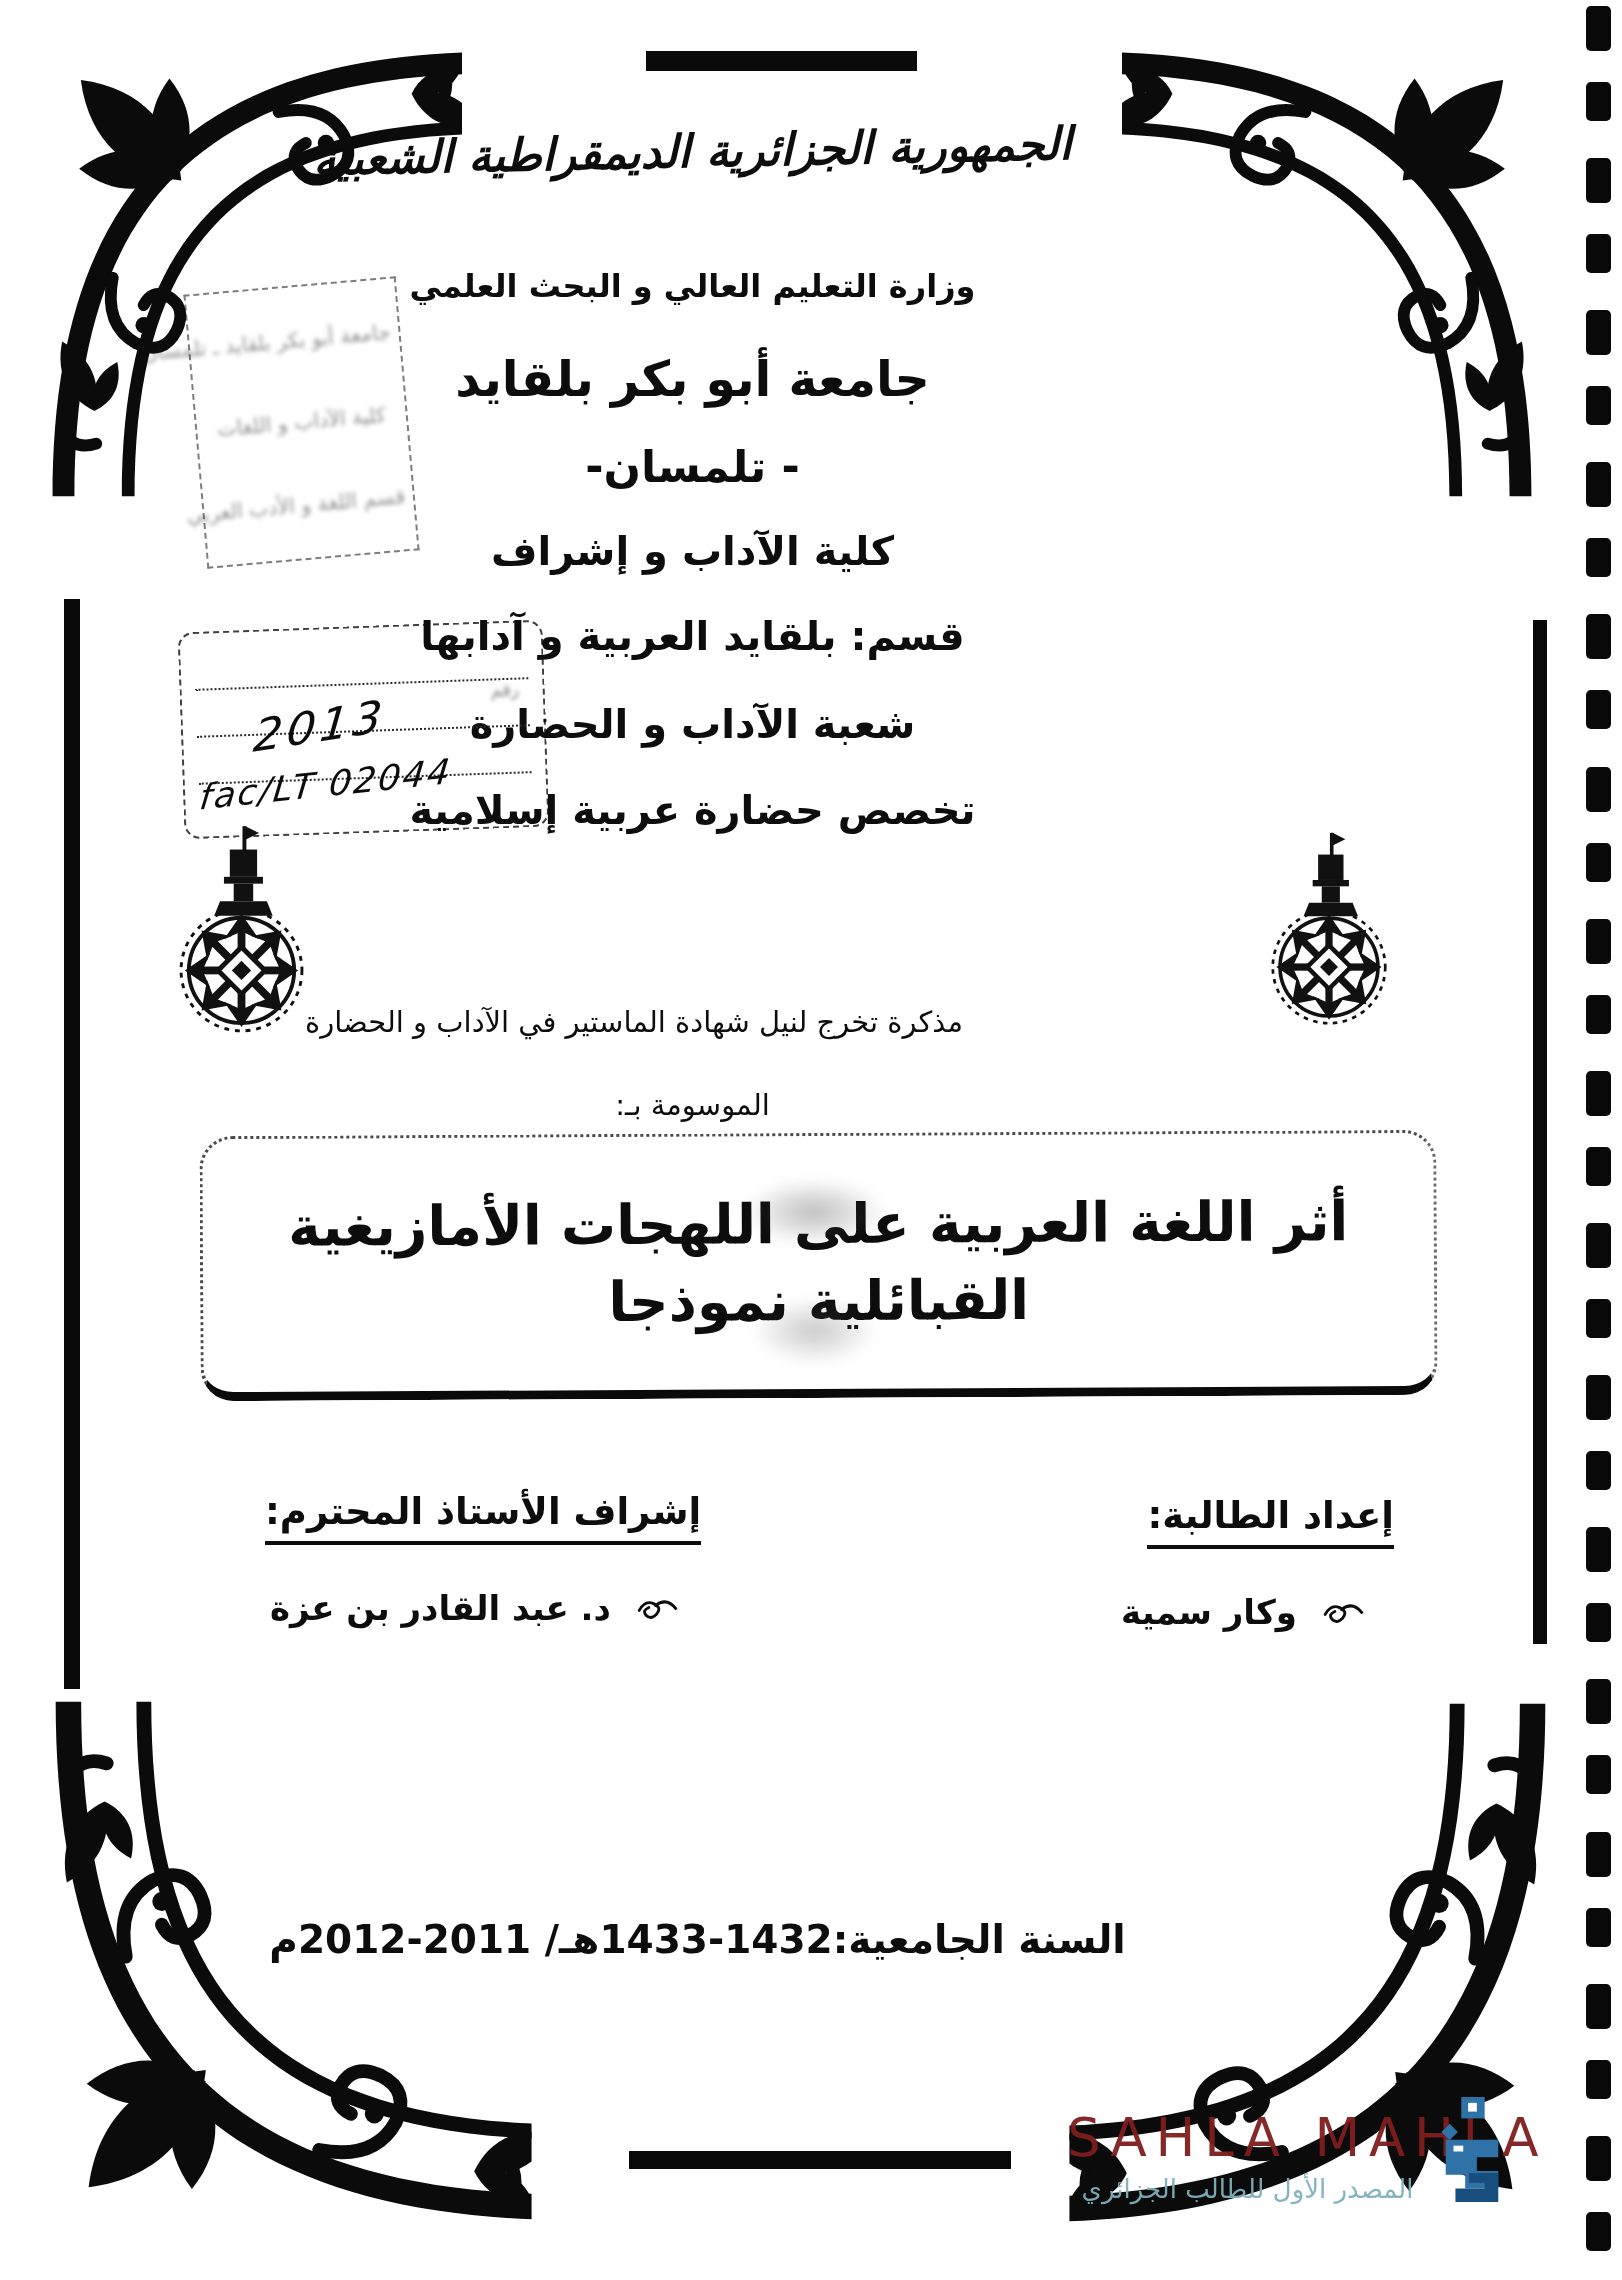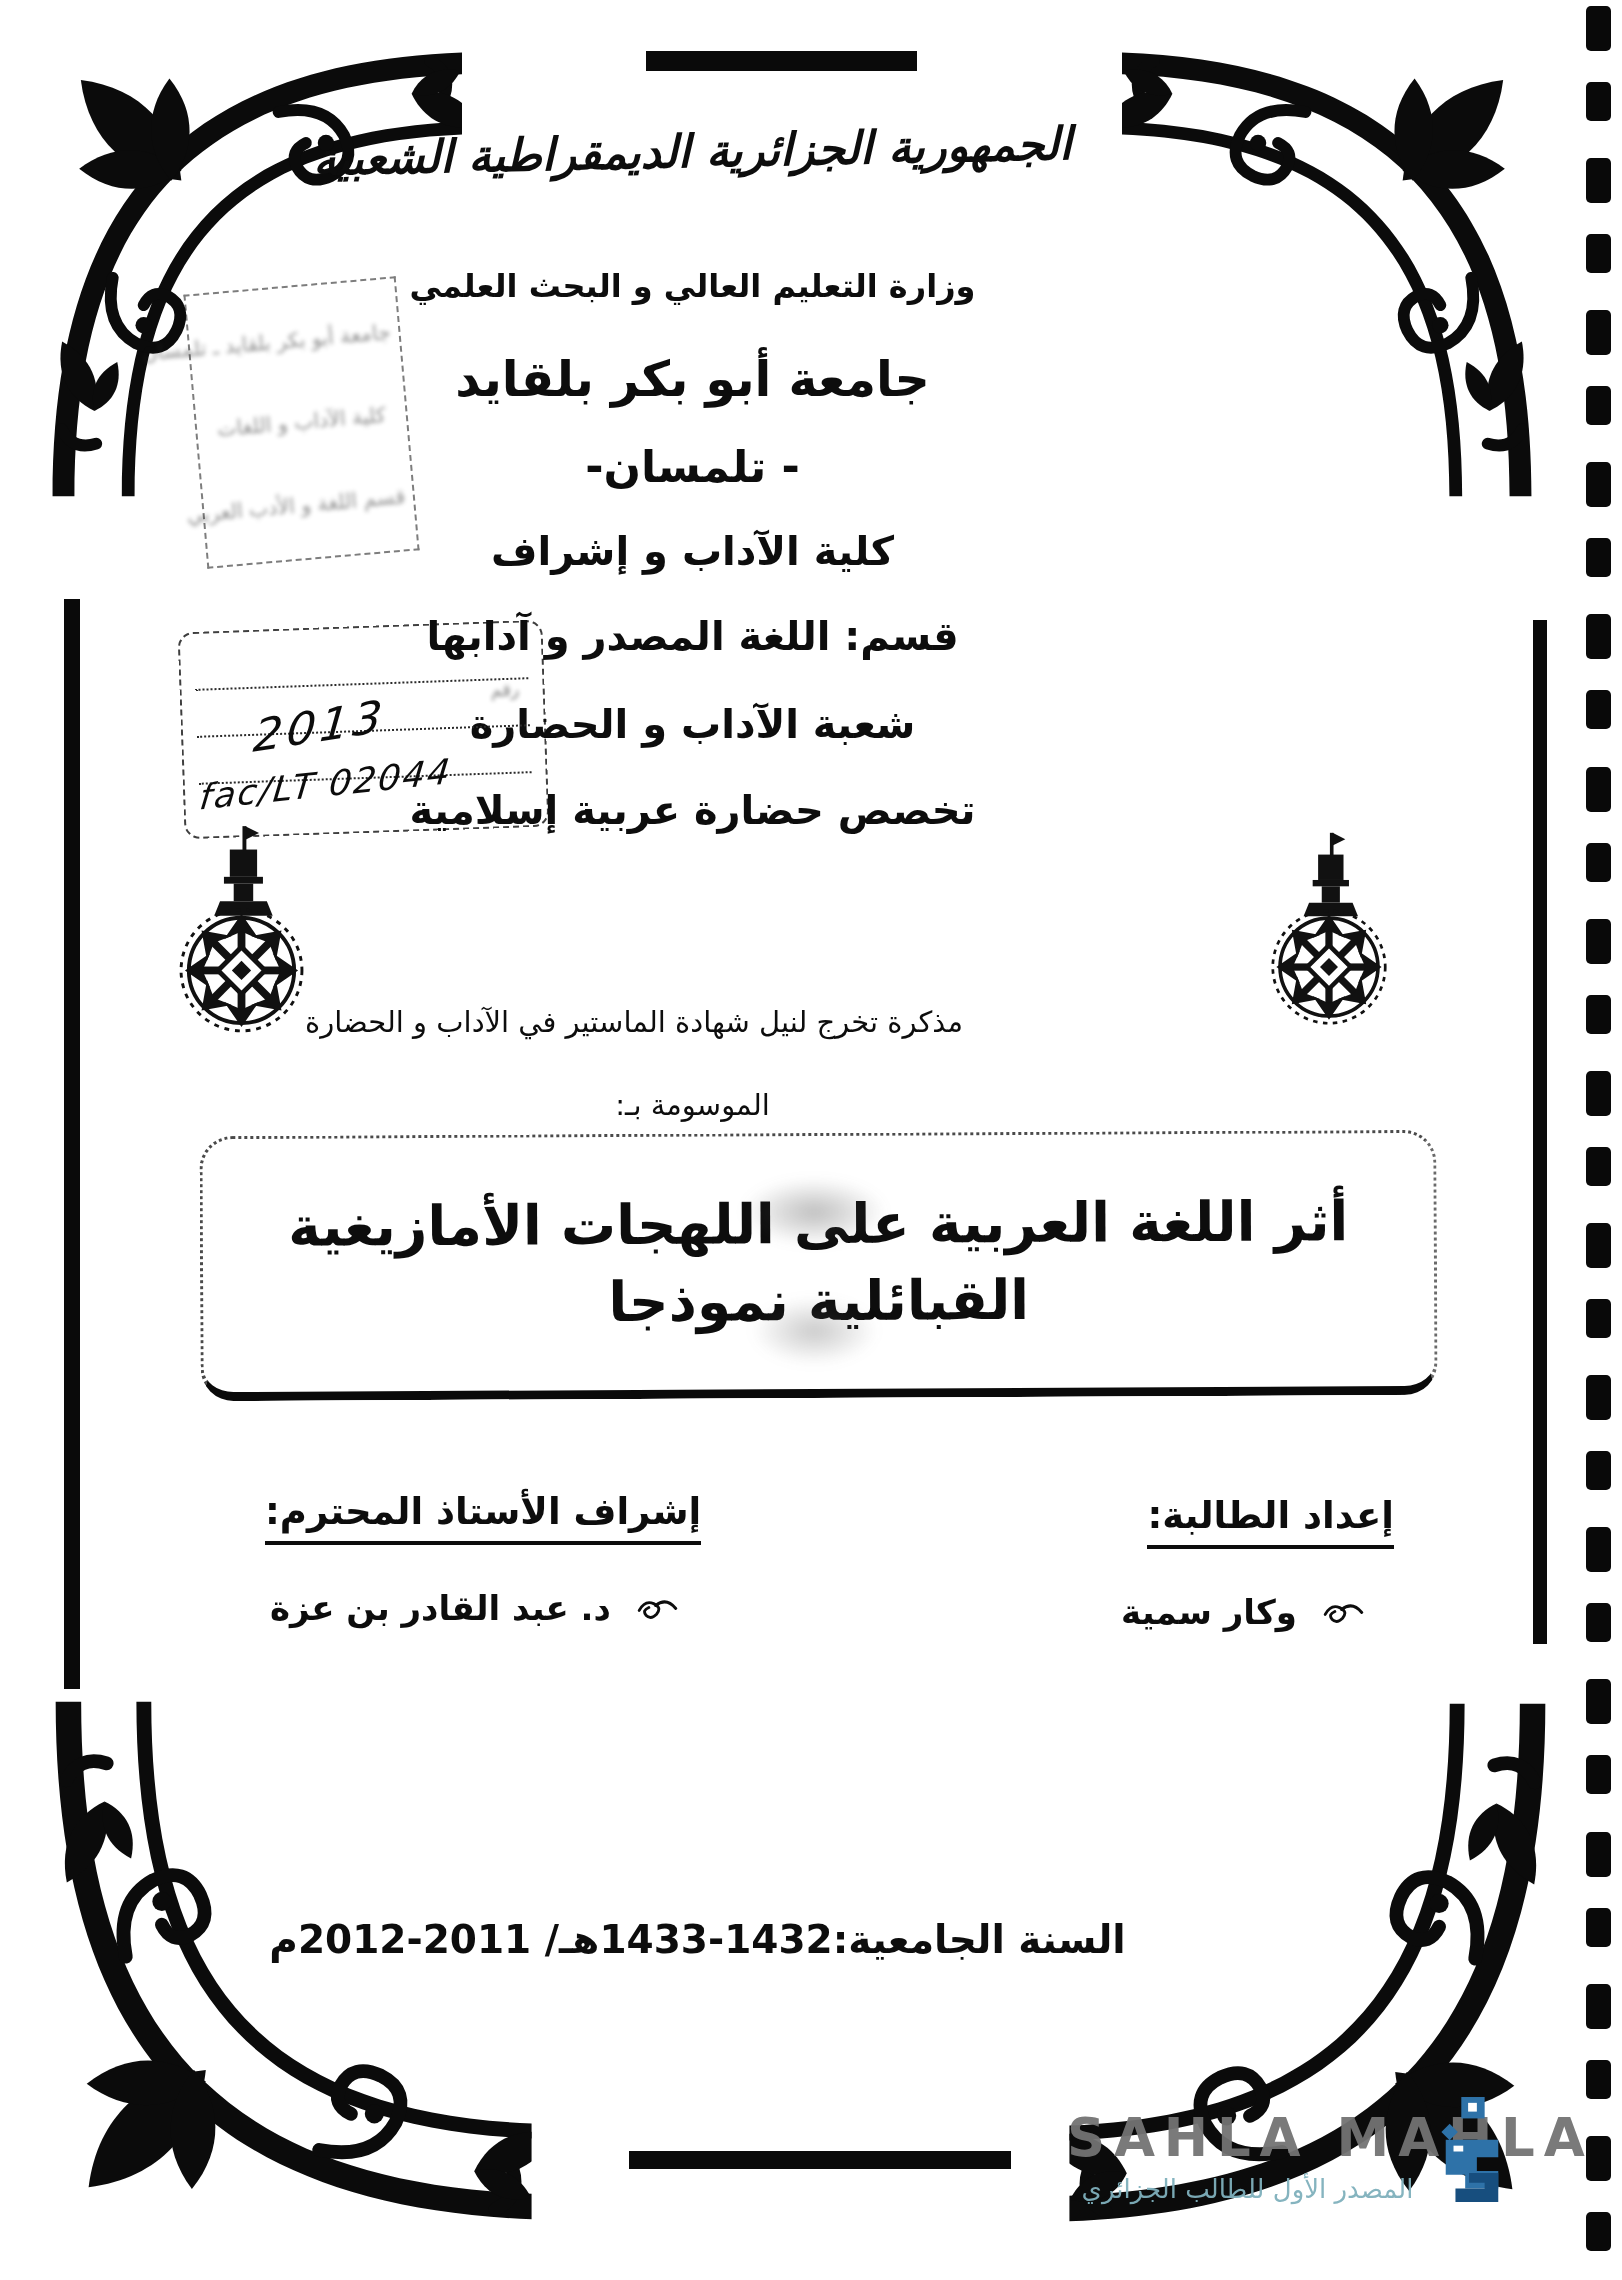--- a/index.html
+++ b/index.html
@@ -86,21 +86,21 @@
     border-bottom:4.9px solid #0d0d0d;padding-bottom:7.8px;white-space:nowrap;
   }
   .person-name{margin-top:43px;font-size:34px;font-weight:700;white-space:nowrap;
     display:flex;justify-content:center;align-items:center;gap:25px;}
   .scribble{width:43px;height:25px;flex:0 0 auto;}
   
   #year-line{position:absolute;left:195px;top:1917px;width:1005px;text-align:center;
     font-size:39px;font-weight:700;white-space:nowrap;}
   
   #watermark{position:absolute;left:1067px;top:2107px;z-index:50;}
-  #wm-brand{font-size:53px;font-weight:700;letter-spacing:8.8px;color:#737373;opacity:.95;white-space:nowrap;}
+  #wm-brand{font-size:53px;font-weight:400;letter-spacing:8.8px;color:#7f1d1d;opacity:.95;white-space:nowrap;}
   #wm-tagline{margin-top:5.9px;font-size:26px;color:#7fb0bc;opacity:.95;text-align:center;width:361px;}
   #wm-logo{position:absolute;left:369px;top:-9.8px;width:72px;height:109px;}
 </style>
 </head>
 <body>
 
 <div id="page">
 
   <svg width="0" height="0" style="position:absolute">
     <defs>
@@ -240,21 +240,21 @@
       <div class="bind-mark" style="top: 2060px; height: 39px;"></div>
       <div class="bind-mark" style="top: 2136px; height: 45px;"></div>
       <div class="bind-mark" style="top: 2212px; height: 39px;"></div>
     </div>
 
   <div class="hline ar" id="republic">الجمهورية الجزائرية الديمقراطية الشعبية</div>
   <div class="hline ar" id="ministry">وزارة التعليم العالي و البحث العلمي</div>
   <div class="hline ar" id="university">جامعة أبو بكر بلقايد</div>
   <div class="hline ar" id="city">- تلمسان-</div>
   <div class="hline ar" id="faculty">كلية الآداب و إشراف</div>
-  <div class="hline ar" id="department">قسم: اللغة المصدر و آدابها</div>
+  <div class="hline ar" id="department">قسم: بلقايد العربية و آدابها</div>
   <div class="hline ar" id="branch">شعبة الآداب و الحضارة</div>
   <div class="hline ar" id="specialty">تخصص حضارة عربية إسلامية</div>
 
   <div id="stamp-faded">
     <div class="faint ar">جامعة أبو بكر بلقايد ـ تلمسان</div>
     <div class="faint ar">كلية الآداب و اللغات</div>
     <div class="faint ar">قسم اللغة و الأدب العربي</div>
   </div>
 
   <div id="stamp-registry">

